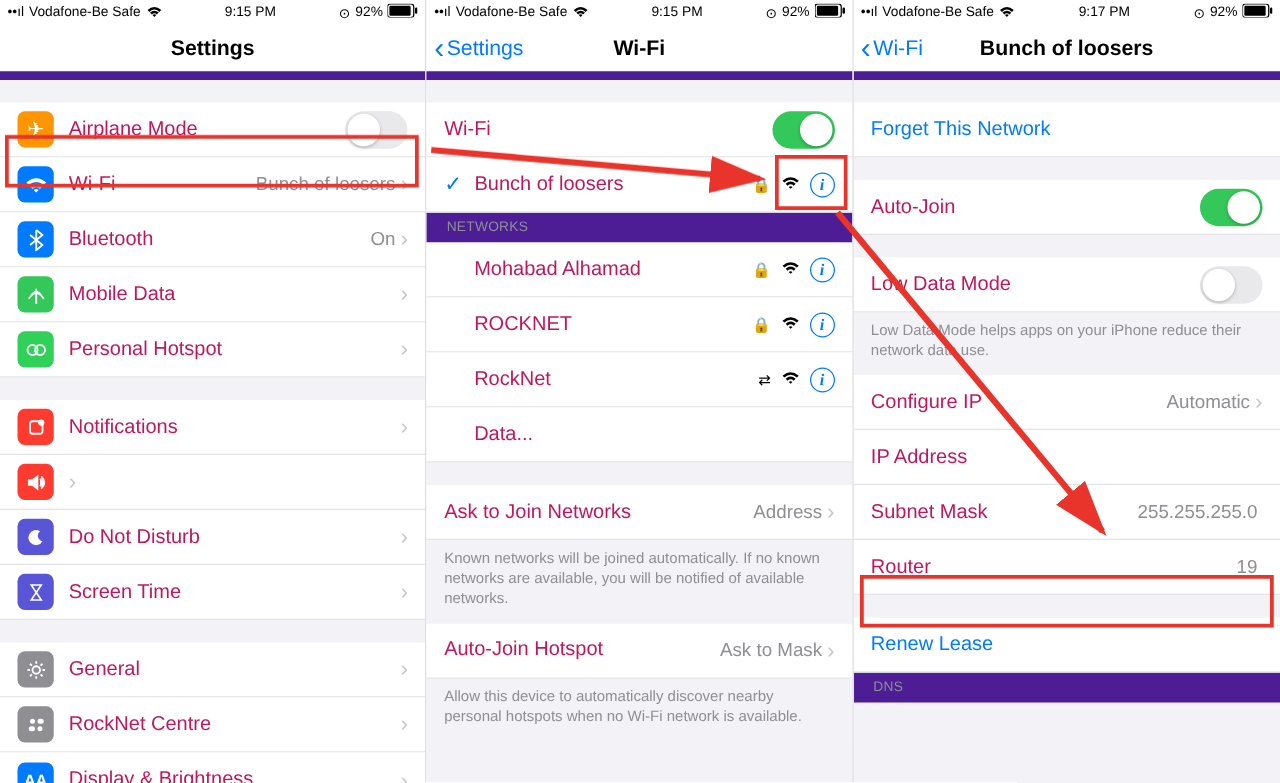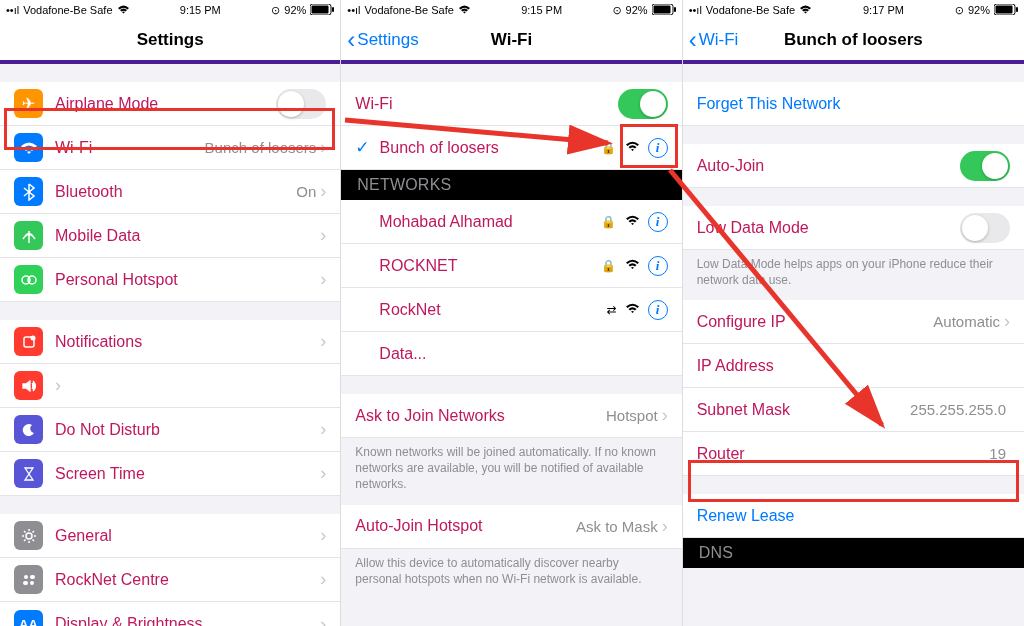--- a/index.html
+++ b/index.html
@@ -37,43 +37,43 @@
   .status-left, .status-right { display: flex; align-items: center; gap: 4px; }
 
   
   .nav-bar {
     height: 44px;
     background: #fff;
     display: flex;
     align-items: center;
     justify-content: center;
     position: relative;
-    border-bottom: 4px solid #4c1d95;
+    border-bottom: 7px solid #4c1d95;
   }
   .nav-title { font-size: 17px; font-weight: 600; }
   .nav-back {
     position: absolute;
     left: 6px;
     display: flex;
     align-items: center;
     color: #007aff;
     font-size: 17px;
     gap: 2px;
     cursor: pointer;
   }
 
   .list { flex: 1; overflow-y: auto; }
   .section-gap { height: 18px; background: #f2f2f7; }
   .section-header {
-    font-size: 16px;
+    font-size: 11px;
     color: #8e8e93;
     padding: 6px 16px 6px 16px;
     text-transform: uppercase;
     letter-spacing: 0.2px;
-    background: #000000;
+    background: #4c1d95;
   }
   .section-footer {
     font-size: 12px;
     color: #8e8e93;
     padding: 6px 14px 12px 14px;
     background: #f2f2f7;
     line-height: 1.35;
   }
 
   .row {
@@ -419,21 +419,21 @@
         </div>
       </div>
       <div class="row" style="padding-left:38px">
         <div class="row-label">Data...</div>
       </div>
 
       <div class="section-gap"></div>
 
       <div class="row">
         <div class="row-label">Ask to Join Networks</div>
-        <div class="row-detail">Hotspot</div>
+        <div class="row-detail">Address</div>
         <div class="chev">›</div>
       </div>
       <div class="section-footer">Known networks will be joined automatically. If no known networks are available, you will be notified of available networks.</div>
 
       <div class="row">
         <div class="row-label">Auto-Join Hotspot</div>
         <div class="row-detail">Ask to Mask</div>
         <div class="chev">›</div>
       </div>
       <div class="section-footer">Allow this device to automatically discover nearby personal hotspots when no Wi-Fi network is available.</div>

